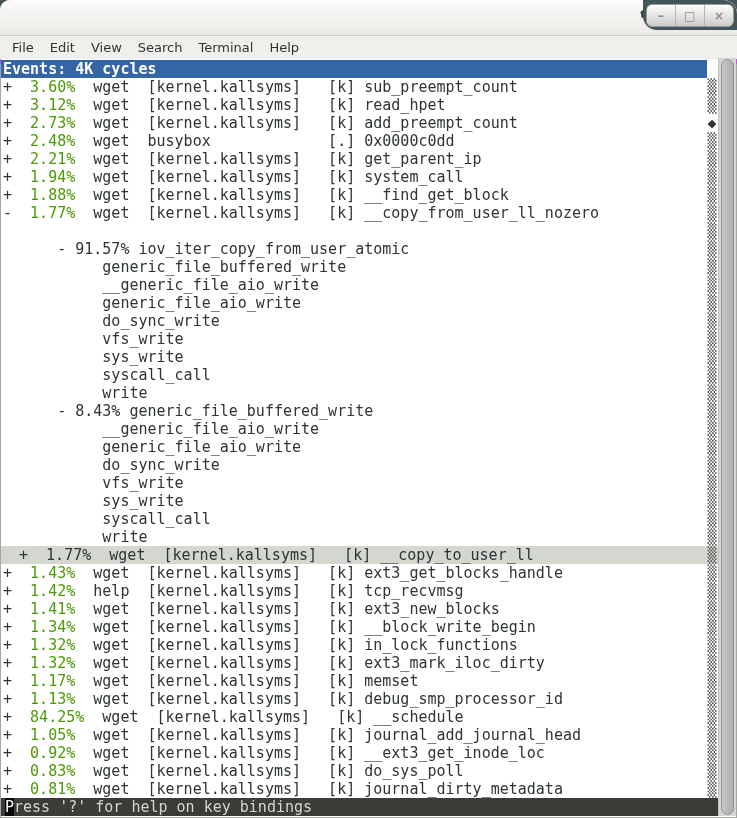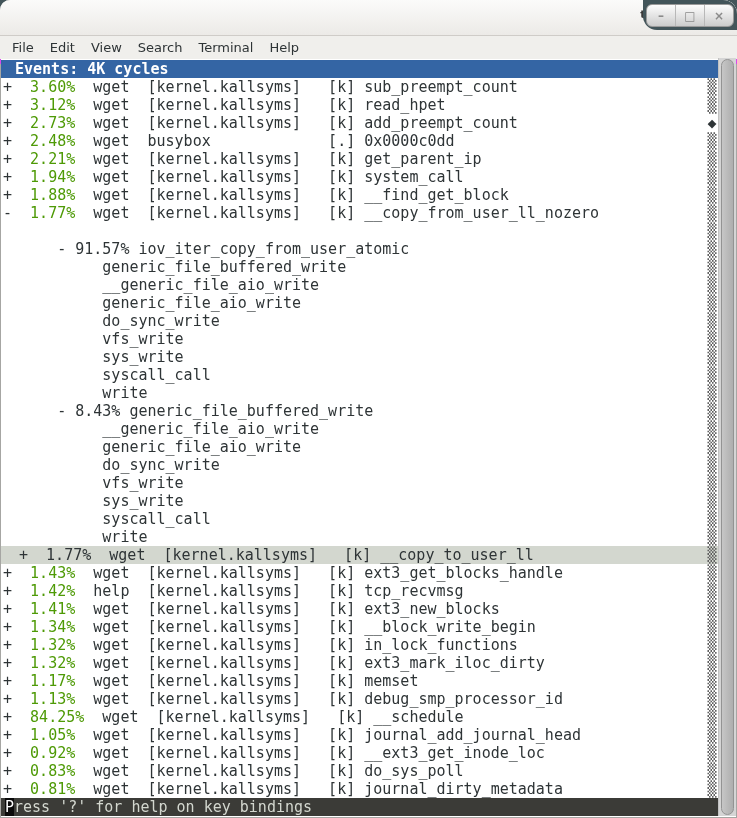--- a/index.html
+++ b/index.html
@@ -51,21 +51,21 @@
   .terminal{
     position:absolute;top:59px;left:1px;right:1px;bottom:2px;background:#ffffff;
   }
   .rows{padding:1px 0 0 2px;}
   .trow{
     position:relative;height:18px;line-height:18px;white-space:pre;
     font-family:"DejaVu Sans Mono",monospace;font-size:15px;color:#2e3436;
   }
   .hbg{
     display:inline-block;background:var(--header-bg,#3465a4);color:#ffffff;
-    font-weight:bold;margin-left:-2px;padding-left:14px;
+    font-weight:bold;margin-left:-2px;padding-left:2px;
   }
   .pct-green{color:var(--percent-green,#4e9a06);}
   .trow.sel{
     background:var(--selection-bg,#d3d7cf);
     width:calc(79ch + 2px);margin-left:-2px;padding-left:18px;
   }
   .sb{position:absolute;left:78ch;top:0;color:#5f5f5f;}
   .trow.sel .sb{left:calc(78ch + 2px);}
   .sb.diamond{color:#2e3436;}
   .sbg{

